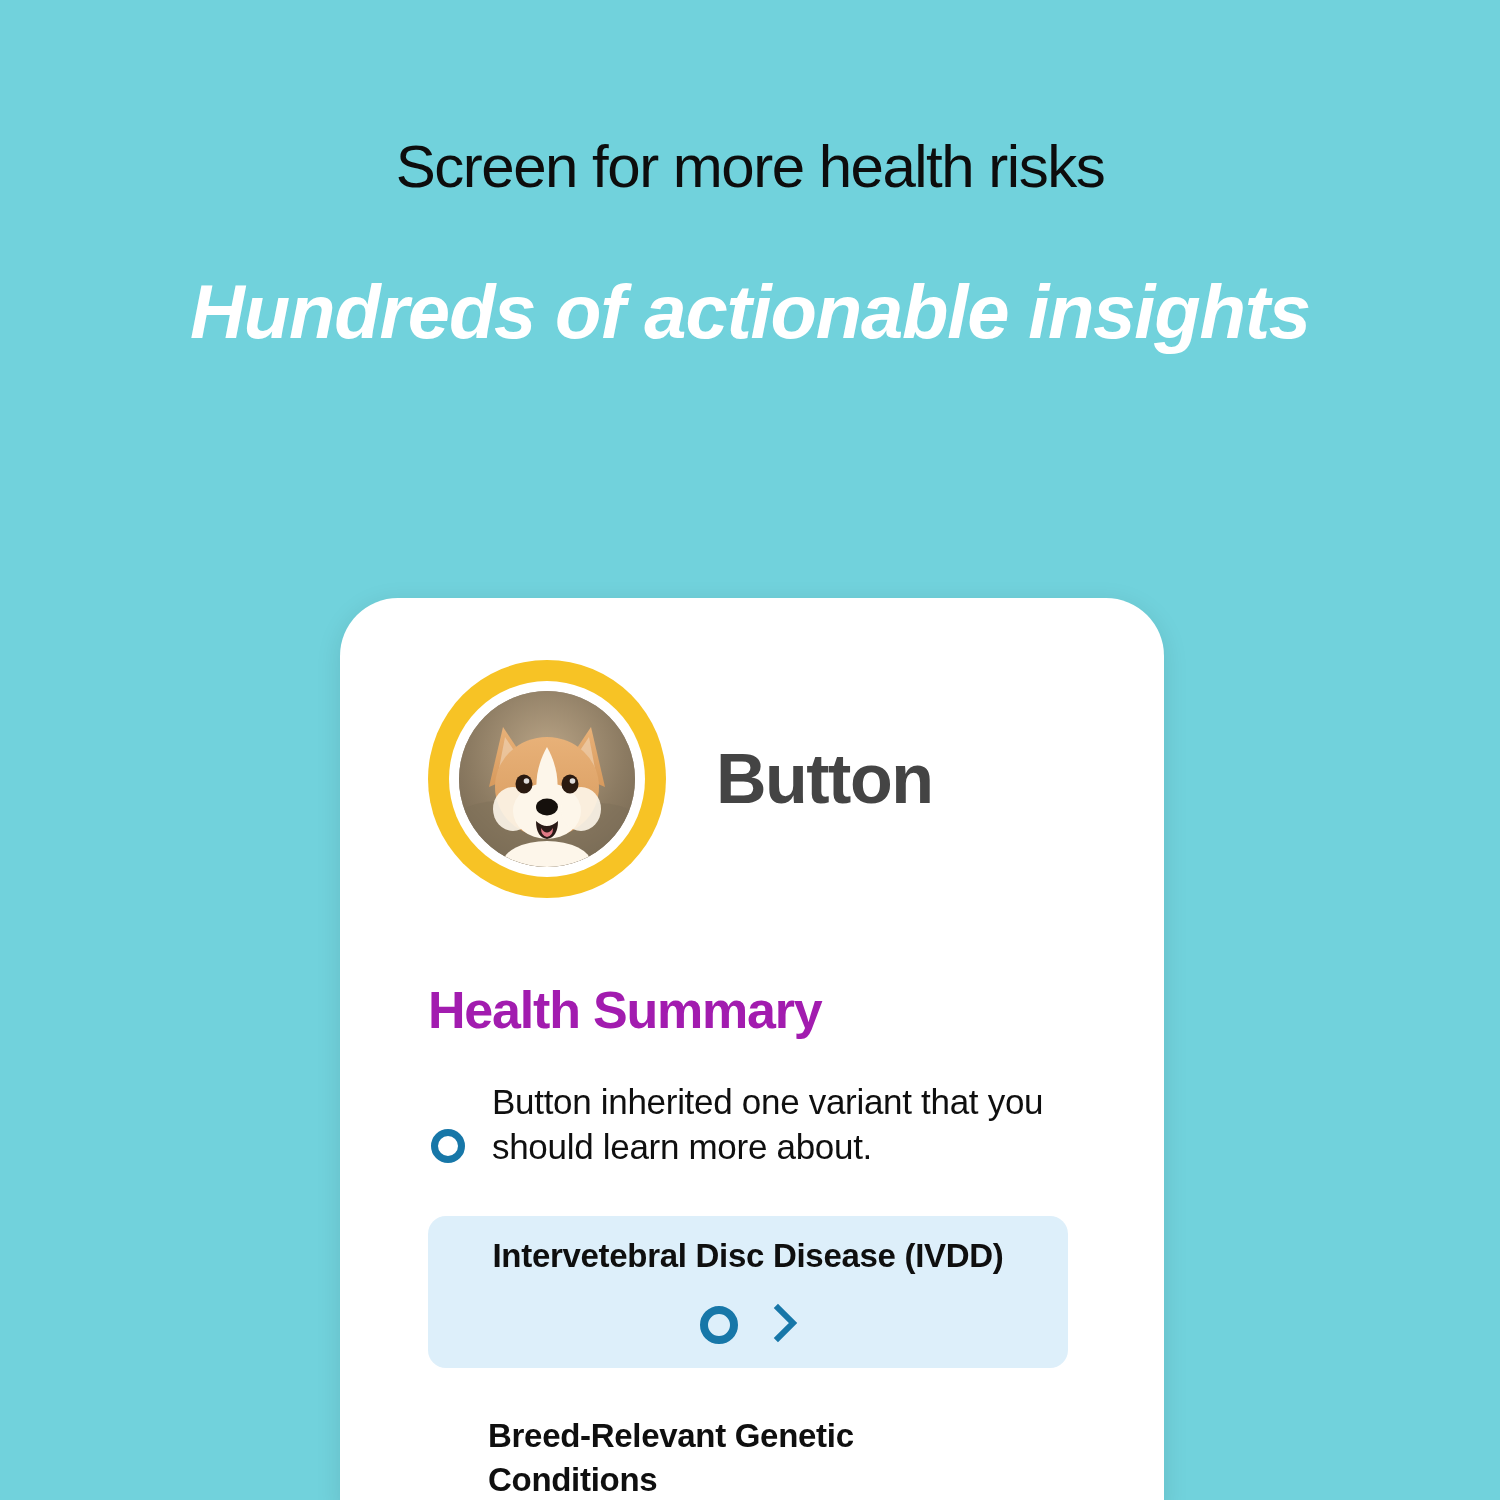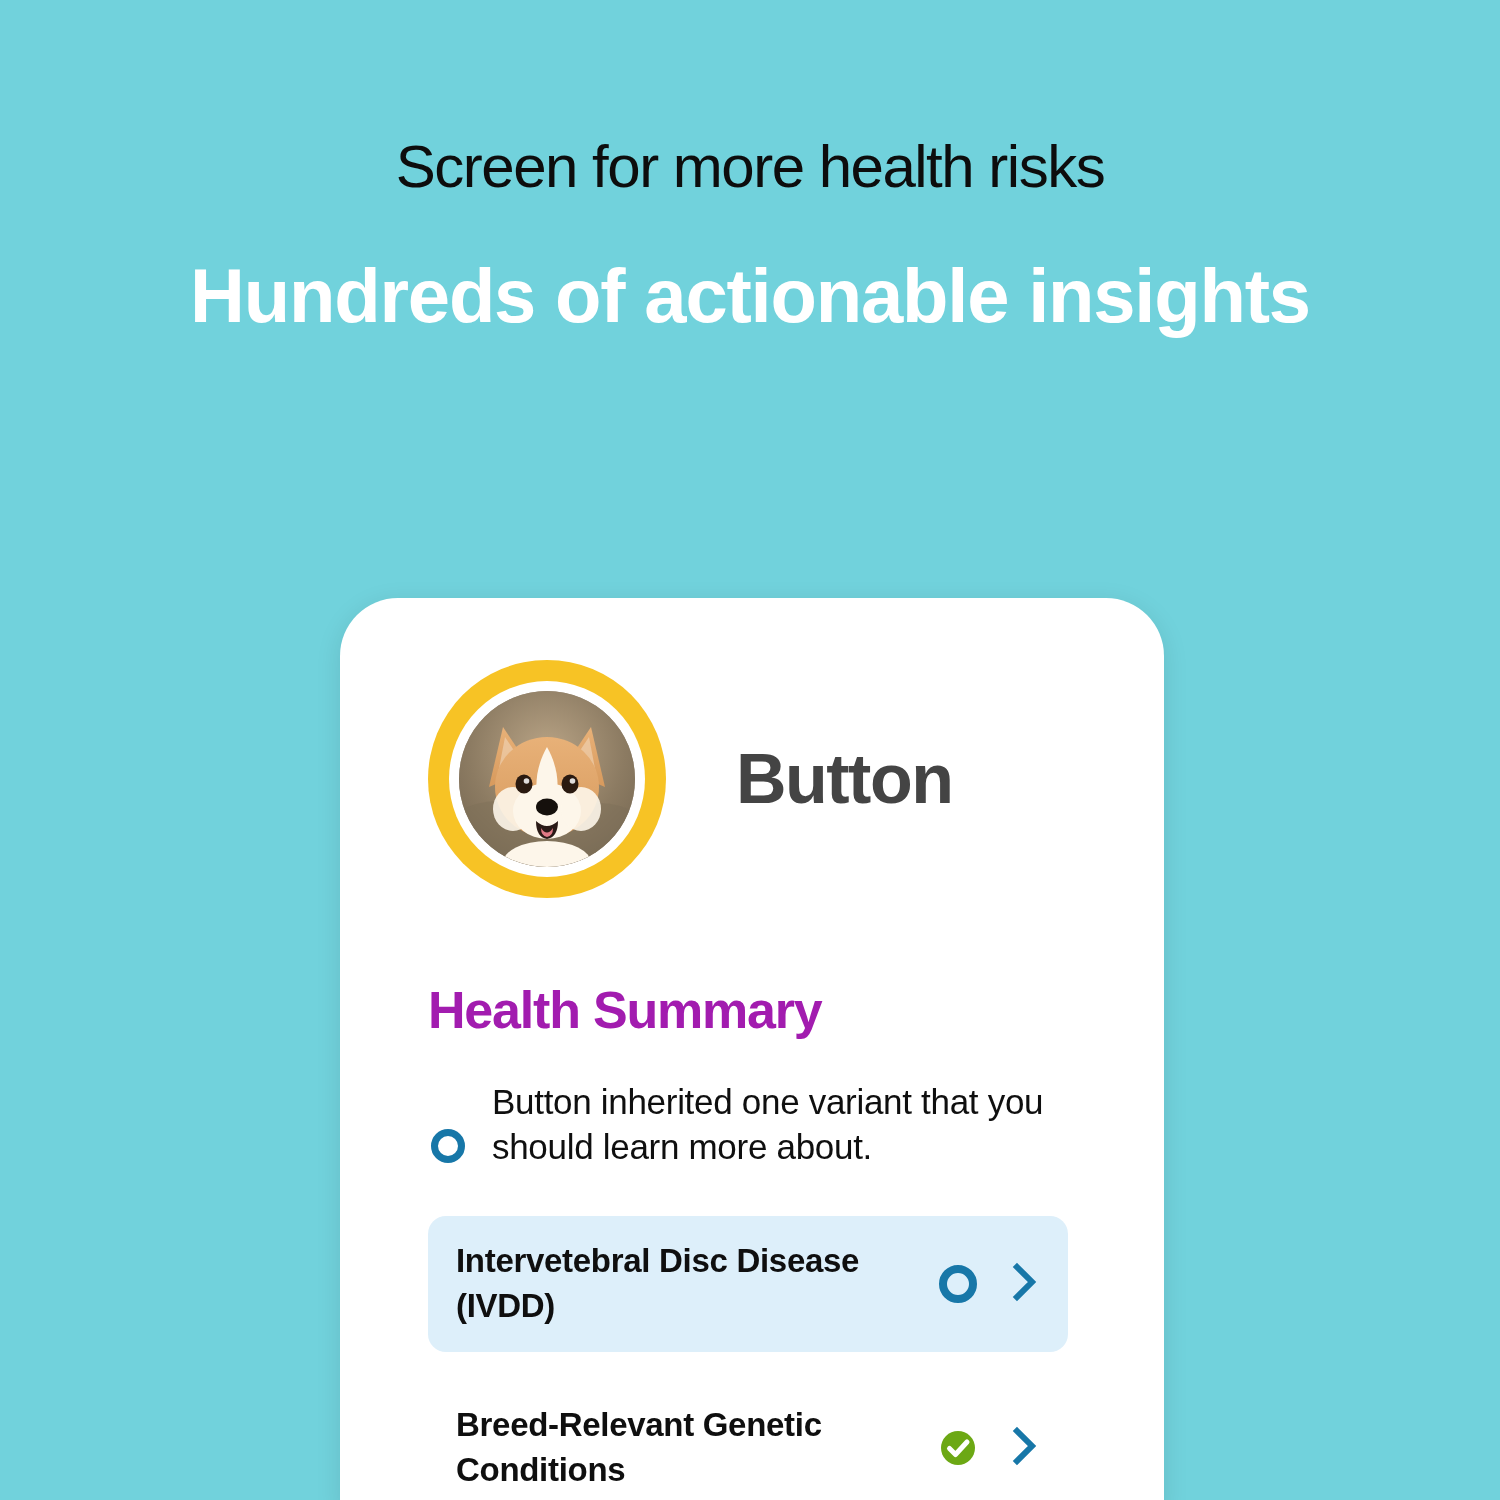--- a/index.html
+++ b/index.html
@@ -27,26 +27,27 @@
     font-size: 60px;
     font-weight: 400;
     line-height: 1.30;
     letter-spacing: -1.5px;
     max-width: 1420px;
     margin: 0 auto;
     font-family: "Liberation Sans", sans-serif;
   }
 
   .hero-sub {
-    margin-top: 48px;
+    margin-top: 64px;
     color: #ffffff;
     font-size: 76px;
     font-weight: 700;
     letter-spacing: -1.2px;
     line-height: 1.1;
+    font-style: italic;
   }
 
   
   .phone-card {
     position: absolute;
     left: 340px;
     top: 598px;
     width: 824px;
     height: 910px;
     background: #ffffff;
@@ -56,21 +57,21 @@
   }
 
   .card-inner {
     padding: 62px 62px 0 88px;
   }
 
   
   .pet-header {
     display: flex;
     align-items: center;
-    gap: 70px;
+    gap: 50px;
   }
 
   .avatar-ring {
     width: 238px;
     height: 238px;
     border-radius: 50%;
     background: #f7c325;
     display: flex;
     align-items: center;
     justify-content: center;
@@ -144,20 +145,21 @@
   }
 
   .row {
     display: flex;
     align-items: center;
     justify-content: space-between;
     gap: 22px;
     min-height: 136px;
     padding: 18px 28px 18px 28px;
     border-radius: 18px;
+    flex-direction: column;
   }
 
   .row.highlight {
     background: #ddeffa;
   }
 
   .row.plain {
     background: transparent;
     padding-left: 28px;
     margin-top: 28px;

